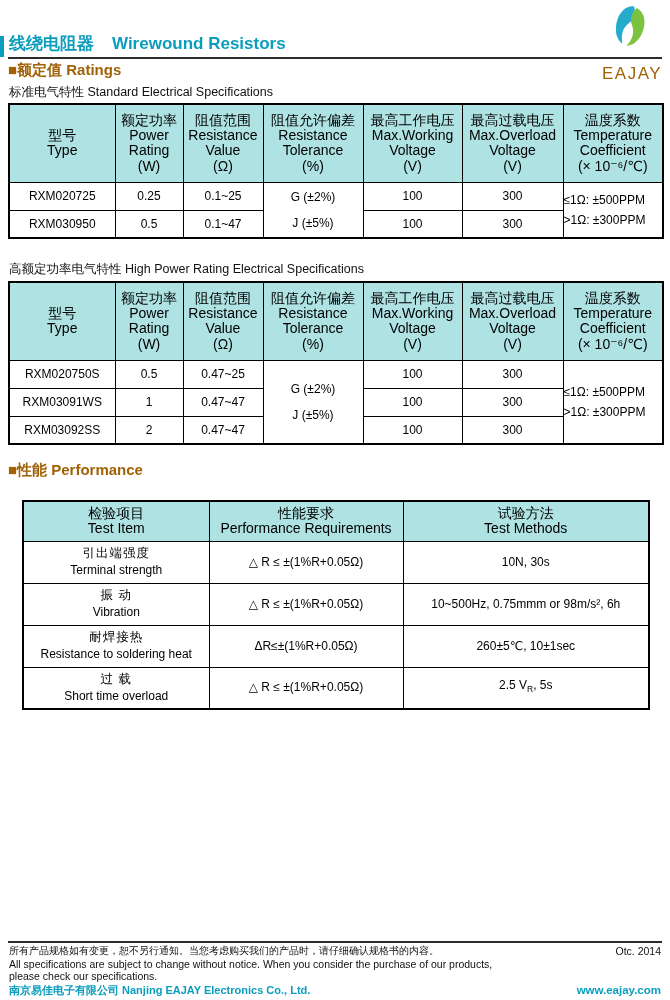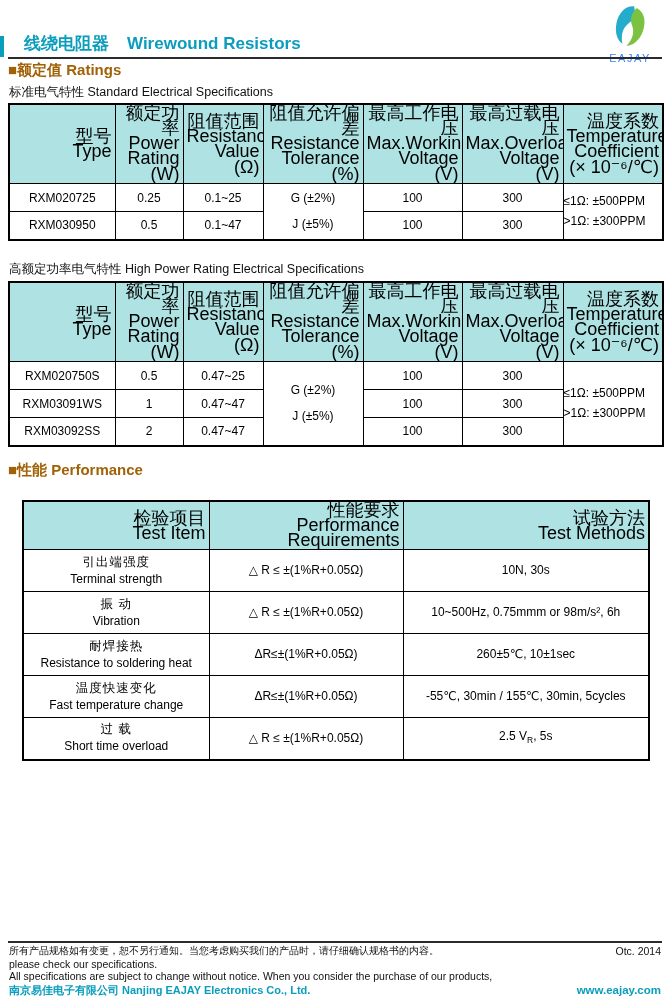--- a/index.html
+++ b/index.html
@@ -2,43 +2,43 @@
 <html><head>
 <meta charset="utf-8">
 <style>
   * { margin:0; padding:0; box-sizing:border-box; }
   html,body { width:670px; background:#ffffff; }
   body { font-family:"Liberation Sans","DejaVu Sans",sans-serif; color:#000; }
   .page { position:relative; width:670px; height:1000px; background:#fff; overflow:hidden; }
 
   .left-tab { position:absolute; left:0; top:36px; width:4px; height:21px; background:#0a9dbd; }
 
-  .doc-title { position:absolute; left:24px; top:32px; font-size:17px; font-weight:bold; color:#0a9dbd; white-space:nowrap; }
+  .doc-title { position:absolute; left:9px; top:32px; font-size:17px; font-weight:bold; color:#0a9dbd; white-space:nowrap; }
   .doc-title .t-zh { margin-right:18px; }
 
   .logo { position:absolute; right:12px; top:4px; width:56px; text-align:center; }
   .logo svg { display:block; margin:0 auto; }
-  .logo-word { font-size:11px; letter-spacing:1.5px; color:#3b82f6; margin-top:4px; }
+  .logo-word { font-size:17px; letter-spacing:1.5px; color:#a16207; margin-top:16px; }
 
   .rule { position:absolute; left:8px; width:654px; border-top:2px solid #2b2b2b; }
   .rule-title { top:57px; }
   .rule-footer { top:941px; }
 
   .sec-heading { position:absolute; left:8px; font-size:15px; font-weight:bold; color:#a16207; }
   .h-ratings { top:61px; }
   .h-perf { top:461px; }
 
   .subtitle { position:absolute; left:9px; font-size:12.5px; color:#111; }
   .sub-std { top:84px; }
   .sub-hp { top:261px; }
 
   table { border-collapse:collapse; table-layout:fixed; background:#fff; }
   .spec, .perf { position:absolute; border:2px solid #000; }
   th, td { border:1px solid #000; text-align:center; vertical-align:middle; padding:1px 3px; overflow:hidden; }
-  th { background:#aee2e3; font-weight:normal; font-size:18px; line-height:15px;text-align:right; }
+  th { background:#aee2e3; font-weight:normal; font-size:14px; line-height:15px; }
 
   .spec { left:8px; width:654px; }
   .tbl-std { top:103px; }
   .tbl-hp  { top:281px; }
   .spec thead th { height:78px; }
   .spec tbody td { height:28px; font-size:12px; }
   .unit-line { margin-top:1px; }
   .tol-cell { font-size:12.5px; line-height:26px; }
   .tc-cell { font-size:10.5px; text-align:left; padding-left:0; line-height:20px; white-space:nowrap; }
 
@@ -286,44 +286,36 @@
       <tr>
         <td>
           <div class="item-zh">耐焊接热</div>
           <div>Resistance to soldering heat</div>
         </td>
         <td class="req-cell">ΔR≤±(1%R+0.05Ω)</td>
         <td class="method-cell">260±5℃, 10±1sec</td>
       </tr>
       <tr>
         <td>
-          <div class="item-zh">温度快速变化</div>
-          <div>Fast temperature change</div>
-        </td>
-        <td class="req-cell">ΔR≤±(1%R+0.05Ω)</td>
-        <td class="method-cell">-55℃, 30min / 155℃, 30min, 5cycles</td>
-      </tr>
-      <tr>
-        <td>
           <div class="item-zh">过   载</div>
           <div>Short time overload</div>
         </td>
         <td class="req-cell">△ R ≤ ±(1%R+0.05Ω)</td>
         <td class="method-cell"><span>2.5 V</span><sub class="r-sub">R</sub><span>, 5s</span></td>
       </tr>
     </tbody>
   </table>
 
   <div class="rule rule-footer"></div>
   <div class="footer">
     <div class="f-row">
       <span>所有产品规格如有变更，恕不另行通知。当您考虑购买我们的产品时，请仔细确认规格书的内容。</span>
       <span class="f-date">Otc. 2014</span>
     </div>
+    <div class="f-en">All specifications are subject to change without notice. When you consider the purchase of our products,</div>
     <div class="f-en">please check our specifications.</div>
-    <div class="f-en">All specifications are subject to change without notice. When you consider the purchase of our products,</div>
     <div class="f-row f-company-row">
       <span class="f-company">南京易佳电子有限公司  Nanjing EAJAY Electronics Co., Ltd.</span>
       <span class="f-site">www.eajay.com</span>
     </div>
   </div>
 
 </div>
 
 </body></html>

